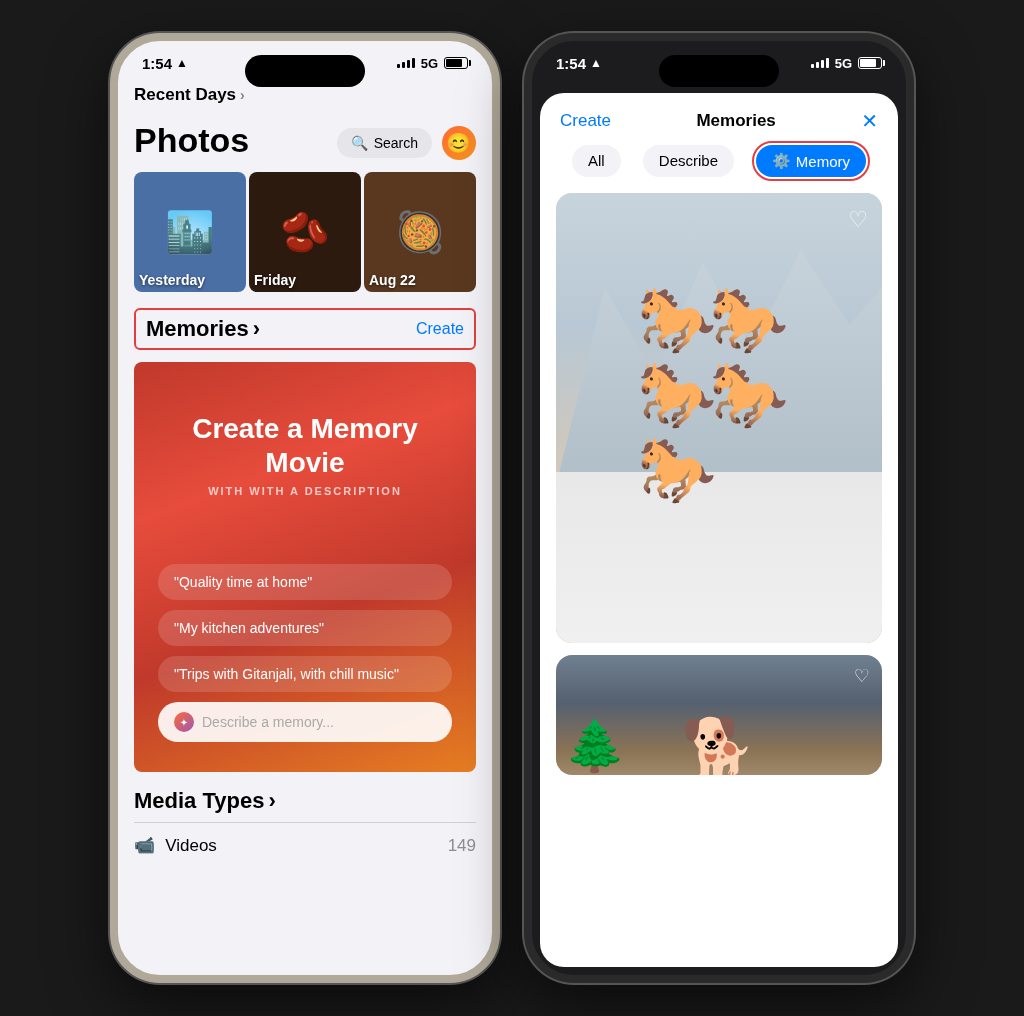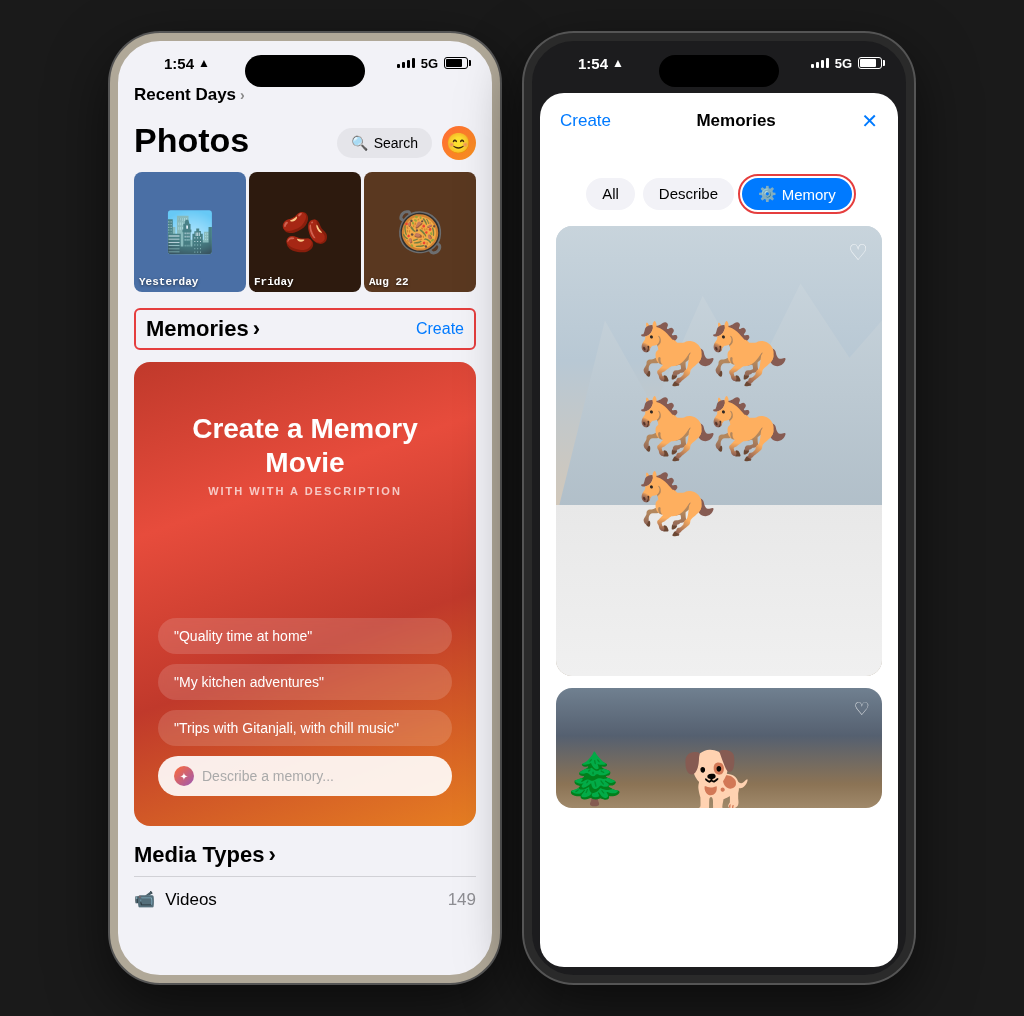--- a/index.html
+++ b/index.html
@@ -59,21 +59,20 @@
       position: relative;
       margin-top: -46px;
     }
     .status-bar-left {
       font-size: 15px;
       font-weight: 600;
       color: #000;
       display: flex;
       align-items: center;
       gap: 4px;
-      margin-left: 22px;
     }
     .status-bar-left-dark { color: #fff; }
     .status-bar-right {
       display: flex;
       align-items: center;
       gap: 6px;
     }
     .signal-bars {
       display: flex;
       align-items: flex-end;
@@ -192,24 +191,23 @@
       display: flex;
       align-items: center;
       justify-content: center;
       font-size: 40px;
     }
     .thumb-label {
       position: absolute;
       bottom: 4px;
       left: 5px;
       color: #fff;
-      font-size: 11px;
+      font-size: 14px;
       font-weight: 600;
       text-shadow: 0 1px 3px rgba(0,0,0,0.6);
-      font-family: Liberation Mono, monospace;
     }
 
     
     .section-header {
       display: flex;
       justify-content: space-between;
       align-items: center;
       padding: 10px 0 10px;
       border: 2.5px solid #e53e3e;
       border-radius: 6px;
@@ -224,23 +222,23 @@
       align-items: center;
       gap: 4px;
     }
     .section-create {
       font-size: 16px;
       color: #007aff;
     }
 
     
     .memory-card {
-      border-radius: 16px;
-      overflow: hidden;
-      height: 464px;
+      border-radius: 8px;
+      overflow: hidden;
+      height: 410px;
       background: linear-gradient(160deg, #c0392b 0%, #e74c3c 30%, #c0392b 60%, #e67e22 100%);
       padding: 30px 24px;
       display: flex;
       flex-direction: column;
       position: relative;
     }
     .memory-card-title {
       font-size: 28px;
       font-weight: 800;
       color: #fff;
@@ -349,24 +347,23 @@
       color: #000;
     }
     .nav-close {
       font-size: 17px;
       color: #007aff;
     }
 
     
     .filter-tabs {
       display: flex;
-      justify-content: center;
+      justify-content: space-between;
       gap: 8px;
-      padding: 0 16px 16px;
-      margin-top: 33px;
+      padding: 0 32px 16px;
     }
     .filter-tab {
       padding: 7px 16px;
       border-radius: 20px;
       font-size: 15px;
       font-weight: 500;
     }
     .filter-tab-inactive {
       background: #f2f2f7;
       color: #000;

